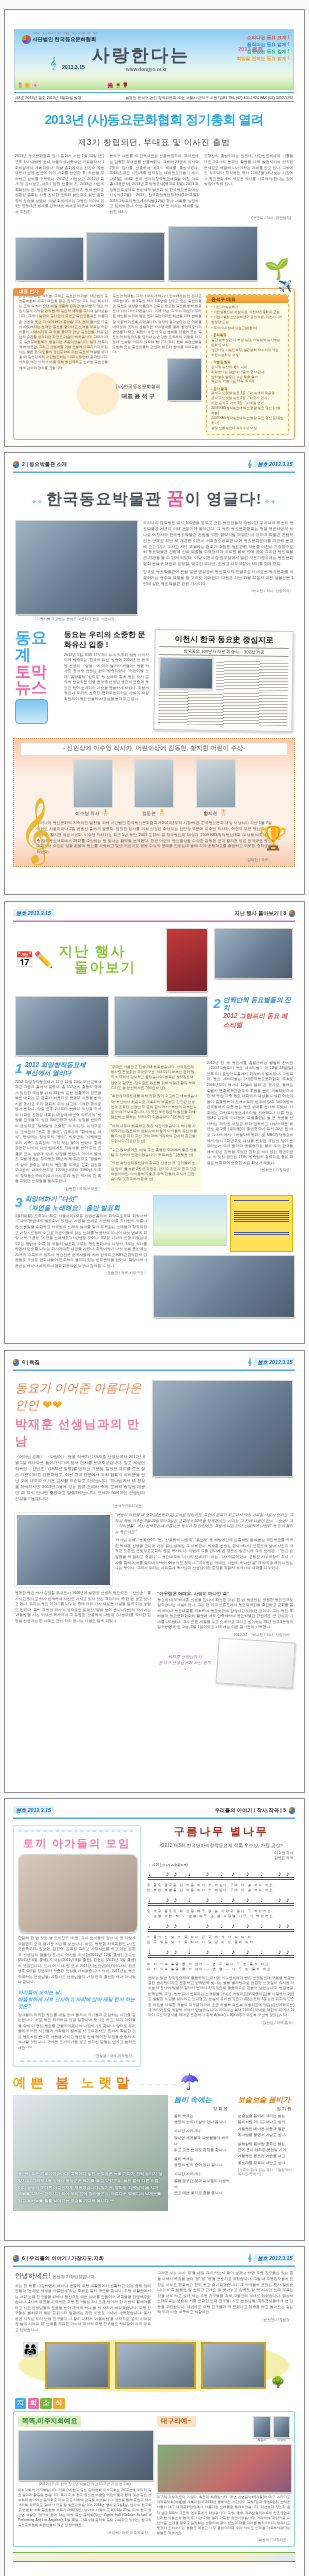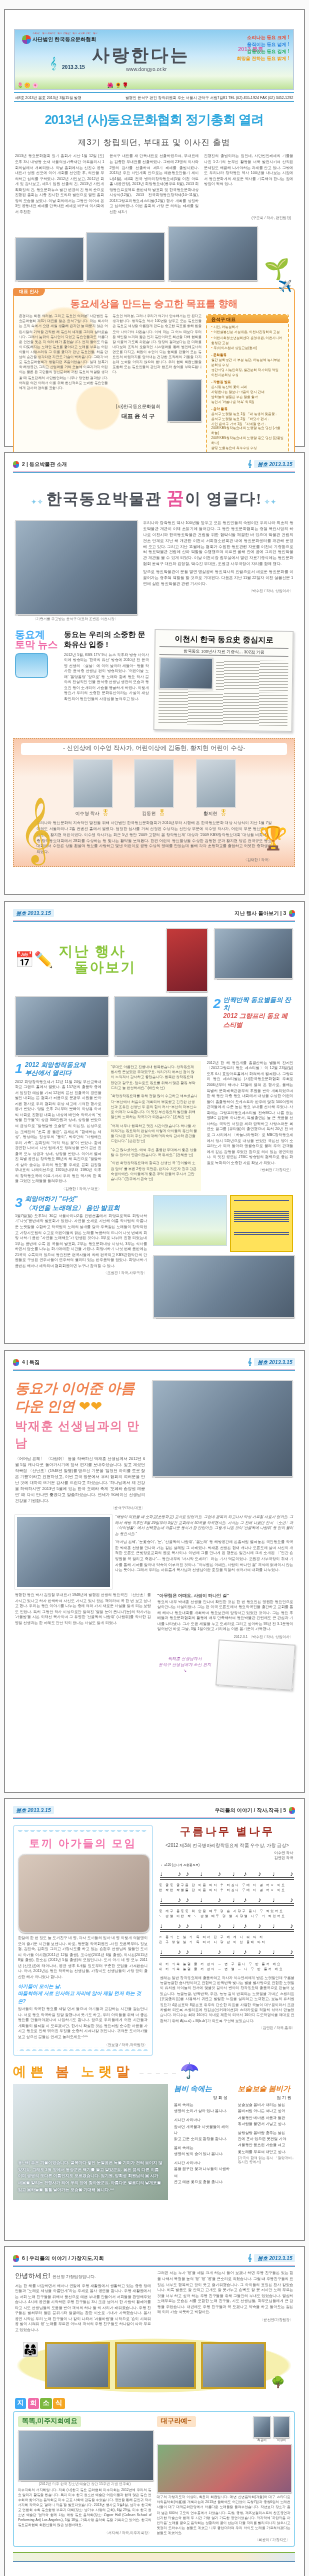--- a/index.html
+++ b/index.html
@@ -47,21 +47,21 @@
   .profile .ln{margin:0 4.1px;line-height:1.5;}
   .profile .bl{margin:0 4.1px;line-height:1.55;}
   .profile .bl::before{content:"• ";color:#e67e22;}
   
   .callig{font-family:"Liberation Serif",serif;}
   .p2title{text-align:center;font-size:15.5px;font-weight:bold;color:#4a4f57;margin-top:12.4px;letter-spacing:1px;}
   .p2title .dream{color:#e8559a;font-size:17.5px;}
   .stars{color:#7cc7ea;font-size:6.2px;}
   .p2row{display:flex;gap:7.2px;margin:8.2px 10.3px 0;}
   .newsblk{display:flex;gap:5.2px;margin:9.3px 10.3px 0;}
-  .tglogo{width:44px;flex:none;font-size:10px;font-weight:bold;line-height:1.05;}
+  .tglogo{width:44px;flex:none;font-size:16px;font-weight:bold;line-height:1.05;}
   .tv{width:31px;height:23px;border-radius:4.1px;background:linear-gradient(#7ec8ee,#cdeafa);border:1px solid #59b0dd;margin-top:2.1px;}
   .clip{width:129px;flex:none;background:#fcfcf8;border:0.5px solid #ccc;box-shadow:1px 1.5px 2.1px rgba(0,0,0,.2);transform:rotate(.8deg);padding:4.1px;}
   .clip h3{margin:0;text-align:center;font-size:7.7px;color:#111;}
   .clip .cs{text-align:center;font-size:4.1px;color:#333;margin:2.1px 0;border-top:0.5px solid #999;border-bottom:0.5px solid #999;padding:1px;}
   .fauxtxt{height:33px;background:repeating-linear-gradient(#fcfcf8 0 1px,#b9b9b2 1px 1.5px);margin-top:2.1px;}
   .award{position:relative;margin:7.2px 8.2px 0;background:linear-gradient(#f9c9ad,#fdf0e6 30%,#fdf0e6 75%,#f9c9ad);border:0.5px dotted #d9a066;padding:4.1px 7.2px;}
   .award h2{text-align:center;color:#e84b2a;font-size:10.3px;margin:1px 0 2.1px;}
   .award .sub{text-align:center;font-size:6.2px;color:#555;background:#fff;border-radius:2.1px;padding:1.5px;}
   .winners{display:flex;justify-content:center;gap:21.6px;margin-top:4.1px;}
   .winner{text-align:center;font-size:4.6px;color:#444;}
@@ -78,21 +78,21 @@
   .ititle{font-size:6.4px;font-weight:bold;color:#2f8fd0;font-style:italic;line-height:1.3;}
   .quotes{background:#fdfbe4;padding:4.1px;font-size:3.5px;color:#555;line-height:1.5;}
   .quotes p{margin:0 0 3.1px;}
   .p3cols{display:flex;gap:5.2px;margin:5.2px 10.3px 0;}
   .p3cols>div{flex:1;}
   .albums{display:flex;gap:3.1px;}
   .alb1{width:77px;height:49px;background:linear-gradient(#bfe3f7,#e8f6e4 70%,#cfe8a8);border:0.5px solid #cdd;}
   .alb2{width:60px;height:49px;background:#ffe25a;border:0.5px solid #e0b400;padding:3.1px;}
   .tracks{height:36px;background:repeating-linear-gradient(#ffe25a 0 1.5px,#4a5a90 1.5px 2.1px);}
   
-  .p4script{font-size:14px;color:#f0824f;font-weight:bold;font-style:italic;}
+  .p4script{font-size:12px;color:#f0824f;font-weight:normal;font-style:italic;}
   .p4title{font-size:12px;color:#ef7fa0;font-weight:bold;margin-top:2.1px;letter-spacing:1px;}
   .p4blue{font-size:10.3px;color:#3a9bd5;font-weight:bold;font-style:italic;line-height:1.3;margin-top:5.2px;}
   .letterimg{width:77px;height:44px;background:linear-gradient(150deg,#fff,#f2f2f2 60%,#e6e6e6);border:0.5px solid #ccc;box-shadow:1px 1px 2.1px rgba(0,0,0,.2);transform:rotate(4deg);}
   .hand{font-size:4.1px;color:#a75fb0;font-style:italic;text-align:center;line-height:1.5;}
   
   .rabbitbox{border:1.5px solid #bfe3f7;border-radius:2.1px;padding:4.1px;position:relative;background:#fff;}
   .lace{height:4.1px;background:radial-gradient(circle at 2.1px 0px,#bfe3f7 0 2.1px,transparent 2.3px);background-size:6.2px 4.1px;}
   .rtitle{text-align:center;font-size:10.8px;font-weight:bold;color:#f47ab0;letter-spacing:1.5px;margin:3.1px 0;}
   .bluescript{color:#3fa9f5;font-weight:bold;font-style:italic;font-size:4.9px;line-height:1.5;}
   .songtitle{text-align:center;font-size:10.8px;font-weight:bold;color:#a33226;letter-spacing:2.1px;font-family:"Liberation Serif",serif;}
@@ -157,21 +157,20 @@
     <div class="byline" style="margin:1px 12.4px 0;">(구준회 / 작사, 편집팀장)</div>
     <div class="strip">
       <div class="photo" style="width:67px;height:42px;"></div>
       <div class="photo" style="width:77px;height:47px;"></div>
       <div class="photo" style="width:88px;height:53px;"></div>
       <div style="flex:1;text-align:center;font-size:20.6px;">🌱</div>
     </div>
     <div class="greet">
       <div class="gtab">대표 인사</div>
       <div class="gplane">✈️</div>
-      <div class="gtitle">동요세상을 만드는 숭고한 목표를 향해</div>
       <div class="ggrid">
         <div class="gcol body" style="font-size:3.4px;">존경하는 회원 여러분, 그리고 동요인 여러분! 사단법인 동요문화협회 제3기 대표를 맡은 윤석구입니다. 저는 회사라는 조직 속에서 오랜 세월 생활해 왔지만 늘 때묻지 않은 어린시절의 기억을 간직한 채 동심의 세계를 그리며 살아왔습니다. 그래서 늦깎이 동시인이 되었고 동요인들과도 아름다운 인연을 맺은 지 여러 해가 흘렀습니다. 언제 들어도 마음이 따뜻해지는 노래인 동요를 좋아하고 노래를 부르는 어린이들이 사랑스러워 그 뒤를 좇다가 만난 동요인들, 처음 만남의 순간을 생각하면 지금도 가슴이 벅차옵니다. 그때가 바로 동요문화협회가 창립되던 즈음이었습니다. 일제 암흑기와 해방공간, 그리고 산업화를 거쳐 오늘에 이르기까지 어린이는 물론 온 국민들의 정신문화에 끼친 동요의 역할을 생각할 때 동요단체의 사단법인화는 너무나 당연한 결과입니다. 어려운 여건 아래서 이를 위해 헌신적으로 노력한 동요인들에게 감사와 경의를 표합니다.</div>
         <div class="gcol">
           <div class="body" style="font-size:3.4px;">동요인 여러분, 그러나 우리가 여기서 안주해서는 안 된다고 생각합니다. 창작동요 역사 100년을 앞두고 모든 동요인들은 동요로 세상을 아름답게 만드는 숭고한 목표를 향해 힘을 모아 나아가야 하겠습니다. 이에 저는 그 어느 때보다 두터운 책임을 느끼며 짧은 임기 동안이라도 최선을 다해 협회를 잘 이끌어 가도록 하겠습니다. 당장의 결과보다는 먼 미래를 내다보며 조직의 효율적인 시스템화를 통해 법인체로서의 면모를 다지고, 회원이 주인이 되는 협회를 만들어 모든 동요인의 바램까지를 담아내는 건강한 조직체의 기틀을 다지는데 노력을 아끼지 않으려 합니다. 우리 협회 회원님들을 포함해 모든 동요인들의 관심과 협조와 참여를 부탁드립니다.</div>
           <div style="display:flex;align-items:flex-end;gap:3.1px;margin-top:3.1px;">
             <div class="gsign" style="flex:1;">
               <div>(사)한국동요문화협회</div>
               <div style="font-size:5.7px;font-weight:bold;">대표  윤 석 구</div>
             </div>
             <div class="photo" style="width:33px;height:41px;"></div>
@@ -382,21 +381,21 @@
         <span class="l">
           <span class="issue">봄호 2013.3.15</span>
         </span>
         <span class="r">
           <span>우리들의 이야기 / 작사,작곡 | 5</span>
           <span class="pin"></span>
         </span>
       </div>
     <div class="prule"></div>
     <div style="display:flex;gap:6.2px;margin:5.2px 8.2px 0;">
-      <div class="rabbitbox" style="width:140px;flex:none;box-sizing:border-box;">
+      <div class="rabbitbox" style="width:128px;flex:none;box-sizing:border-box;">
         <div class="lace"></div>
         <div class="rtitle">토끼 아가들의 모임</div>
         <div class="photo" style="width:100%;height:77px;border-radius:7.2px;background:linear-gradient(140deg,#d9c9bc,#a8958a);"></div>
         <p class="body" style="margin:3.1px 0 0;">한달에 한 번 정도 늘 토끼친구 네 명, 각자 토끼들의 엄마 네 명 이렇게 여덟명이 모여 즐거운 시간을 보냅니다. 바로, 동문협 작곡회원인 -사진 오른쪽부터- 정보형, 김진숙, 김희정 그리고 가창지도를 하고 있는 손현주 선생님의 딸들인 토끼띠 아가들 이시현(2011년 12월 출생), 조수빈(2011년 6월 출생), 이지은(2011년 8월 출생), 한소은 (2011년 5월 출생)의 모임입니다. 토끼 아기 네 명 모두 2011년 (신묘년)에 태어나서, 평균 생후 6개월 정도부터 꾸준한 모임을 가져왔습니다. 아마, 2011년은 동요 작곡하는 선생님들, 가창지도 선생님들이 가장 많이 출산한 해가 아니었나 합니다.</p>
         <div class="bluescript" style="margin-top:2.6px;"><span>아기들이 모이는 날,</span><br><span>떠들썩하게 서로 인사하고 자리에 앉아 제일 먼저 하는 것은?</span></div>
         <p class="body" style="margin:2.1px 0 0;">엄마들이 작곡한 동요를 제일 먼저 들으며 아기들과 교감하는 시간을 갖는답니다. 서로 동요 작곡하길 정말 잘했다며 웃기도 하고, 우리 아이들을 위해 더 좋은 동요를 만들어야겠다며 다짐하기도 합니다. 앞으로 우리들에게 어떤 시간들과 계획들이 펼쳐질 지 모르겠지만, 한가지 확실한 것은 동요처럼 순수한 마음을 가지고 동요로 인해 엮어진 우정을 소중히 지켜나갈 것입니다. 귀여운 토끼아가들 보고 싶으신 분들은 언제고 놀러오세요~!^^</p>
         <div class="byline">〈정보형 / 작곡,작곡팀장〉</div>
         <div class="lace" style="transform:rotate(180deg);"></div>
       </div>
       <div style="flex:1;">

